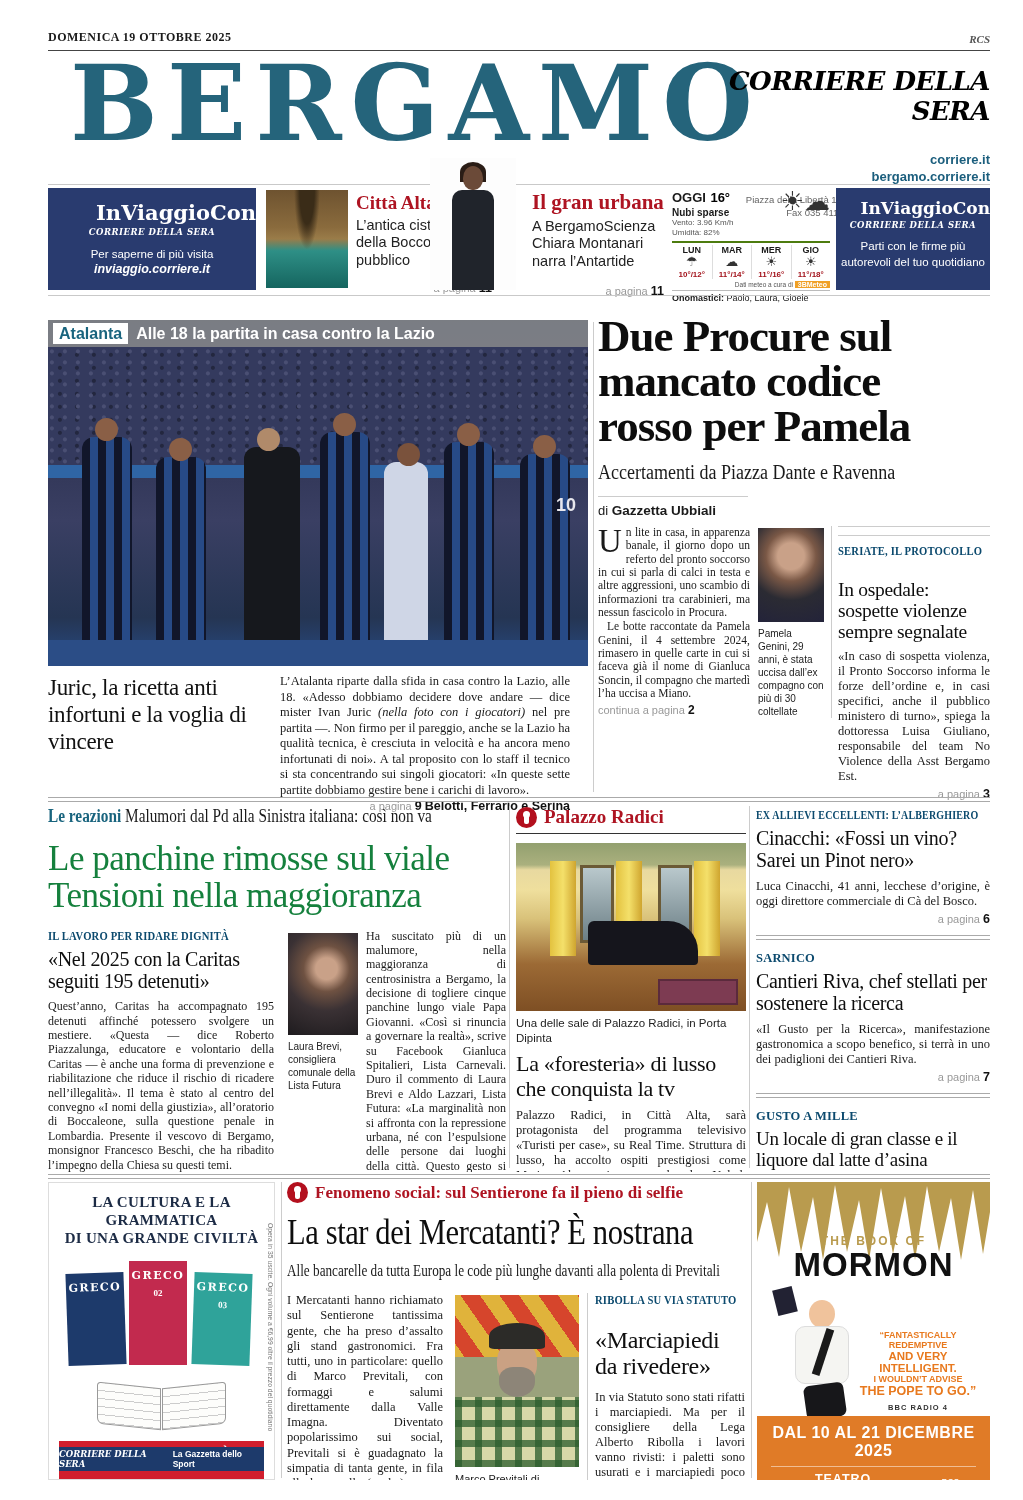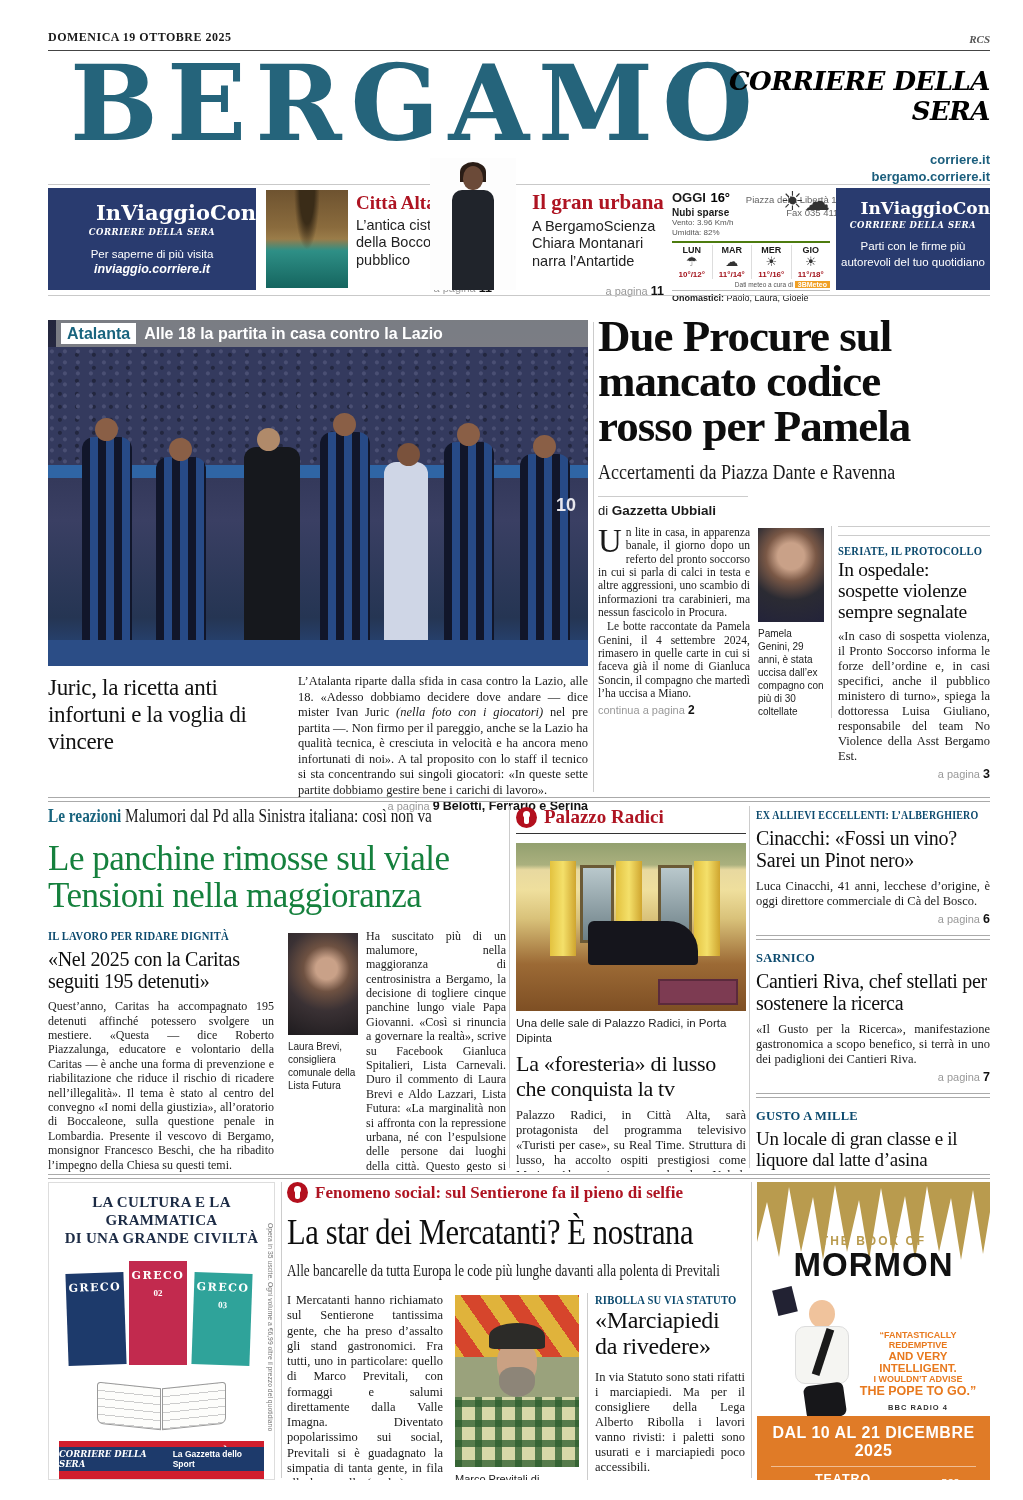--- a/index.html
+++ b/index.html
@@ -65,36 +65,36 @@
   .w-dname { font-weight:bold; font-size:9px; }
   .w-dglyph { font-size:13px; line-height:1.15; color:#333; }
   .w-dtemp { font-weight:bold; font-size:8px; color:#a3131c; }
   .w-credit { text-align:right; font-size:6.5px; color:#555; margin-top:2px; }
   .w-badge { background:#f0a026; color:#fff; font-weight:bold; font-size:7px; padding:0 3px; }
   .w-ono { border-top:1px solid #bbb; margin-top:2px; padding-top:2px; font-size:9px; }
   .w-ono b { font-size:9px; }
 
   
   .main-photo { position:absolute; left:48px; top:320px; width:540px; height:346px; background:linear-gradient(180deg,#23263c 0%,#2c3150 30%,#3a3f63 58%,#253553 86%,#274b84 100%); overflow:hidden; }
-  .photo-strip { position:absolute; top:0; left:8px; right:0; height:27px; background:rgba(130,132,138,.92); display:flex; align-items:center; gap:8px; padding-left:5px; z-index:5; }
+  .photo-strip { position:absolute; top:0; left:0; right:0; height:27px; background:rgba(130,132,138,.92); display:flex; align-items:center; gap:8px; padding-left:5px; z-index:5; }
   .tag-chip { background:#fff; color:#19647e; font-family:"Liberation Sans", sans-serif; font-weight:bold; font-size:16px; padding:0 6px; line-height:21px; }
   .strip-head { color:#fff; font-family:"Liberation Sans", sans-serif; font-weight:bold; font-size:16px; }
   .crowd { position:absolute; top:27px; left:0; right:0; height:118px; background:#343a5e; background-image:radial-gradient(circle at 30% 40%, #4a4f73 1.5px, transparent 2.5px), radial-gradient(circle at 70% 60%, #23273f 1.5px, transparent 2.5px); background-size:13px 11px, 17px 13px; }
   .led { position:absolute; top:145px; left:0; right:0; height:13px; background:#2f6db3; opacity:.85; }
   .pitchline { position:absolute; bottom:0; left:0; right:0; height:26px; background:#2b4d86; }
   .player { position:absolute; bottom:24px; width:50px; height:190px; border-radius:12px 12px 0 0; background:repeating-linear-gradient(90deg,#11162a 0 8px,#274a86 8px 16px); }
   .player::before { content:""; position:absolute; top:-19px; left:13px; width:23px; height:23px; border-radius:50%; background:#8a5f46; }
   .player.dark { background:#16181d; }
   .player.dark::before { background:#b08a6a; }
   .player.lite { background:#cfd6e6; }
   .player.lite::before { background:#7a523c; }
   .jersey-num { position:absolute; bottom:150px; color:#e8e8ee; font-family:"Liberation Sans", sans-serif; font-weight:bold; font-size:18px; z-index:3; }
 
   
-  .juric { position:absolute; left:48px; top:674px; width:540px; display:flex; gap:18px; }
+  .juric { position:absolute; left:48px; top:674px; width:540px; display:flex; }
   .juric h2 { width:232px; font-size:23px; font-weight:normal; letter-spacing:-.3px; line-height:1.18; color:#111; }
   .juric-body { width:290px; font-size:12.5px; line-height:1.24; text-align:justify; }
   .juric-foot { text-align:right; margin-top:1px; }
   .author { font-family:"Liberation Sans", sans-serif; font-weight:bold; font-size:12.5px; color:#111; }
 
   .vr-main { left:593px; top:322px; height:470px; }
 
   
   .main-story { position:absolute; left:598px; top:314px; width:392px; }
   .ms-h1 { width:345px; font-size:45px; line-height:1.0; font-weight:bold; letter-spacing:-1px; color:#0d0d0d; }
@@ -107,21 +107,21 @@
   .dropcap { float:left; font-size:33px; line-height:.82; padding:2px 4px 0 0; }
   .continua { margin-top:4px; text-align:left; font-family:"Liberation Sans", sans-serif; font-size:11px; color:#999; }
   .continua b { color:#111; font-size:12px; }
   .col-photo { position:absolute; left:160px; top:2px; width:66px; }
   .pamela-photo { width:66px; height:94px; background:radial-gradient(circle at 50% 30%, #c9a188 18%, #7a5846 34%, #2b2b33 60%, #23233a 100%); }
   .photo-cap { margin-top:5px; font-family:"Liberation Sans", sans-serif; font-size:10px; line-height:1.3; color:#222; }
   .vr-ms { position:absolute; left:233px; top:0; bottom:0; width:1px; background:#ccc; }
   .col-seriate { position:absolute; left:240px; top:0; width:152px; }
   .mini-rules { height:10px; border-top:1px solid #ccc; border-bottom:1px solid #ccc; margin-bottom:8px; }
   .kicker-red { font-weight:bold; font-size:12.5px; color:#0c4a6e; letter-spacing:.2px; }
-  .col-h3 { font-size:19.5px; line-height:1.08; letter-spacing:-.3px; font-weight:normal; color:#0e0e0e; margin-top:0; }
+  .col-h3 { font-size:19.5px; line-height:1.08; letter-spacing:-.3px; font-weight:normal; color:#0e0e0e; margin-top:20px; }
   .col-body { margin-top:7px; font-size:12.5px; line-height:1.2; text-align:justify; }
 
   .hr-mid { top:797px; }
 
   
   .mid-left { position:absolute; left:48px; top:806px; width:458px; height:366px; overflow:hidden; }
   .reaz-kicker { font-size:18px; }
   .reaz-kicker .lead { color:#19647e; font-weight:bold; }
   .reaz-h2 { margin-top:14px; font-weight:normal; color:#15803d; }
   .reaz-h2 span { display:block; font-size:35px; line-height:1.05; letter-spacing:-.5px; }

